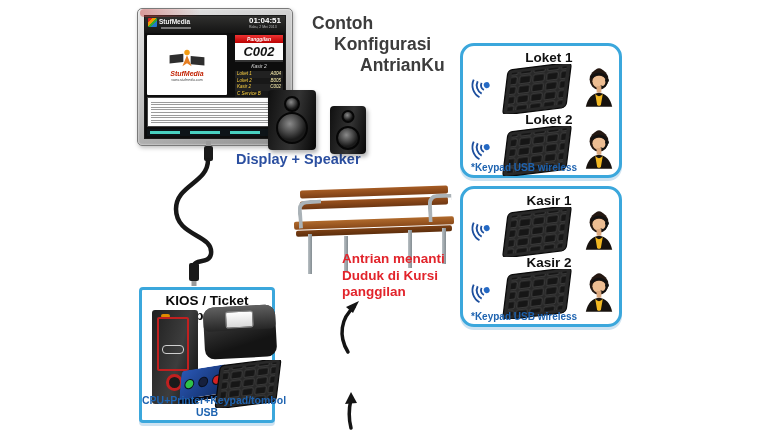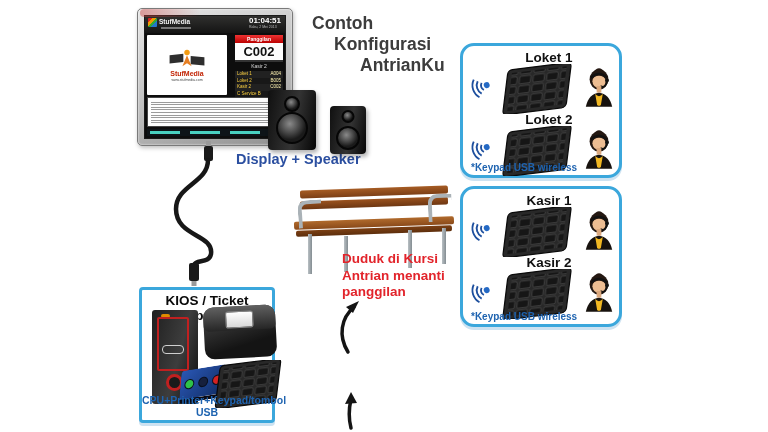--- a/index.html
+++ b/index.html
@@ -16,21 +16,21 @@
   .monitor{left:137px;top:8px;width:156px;height:138px;background:linear-gradient(160deg,#e8e8e8,#b9b9b9 60%,#8f8f8f);border:1px solid #7a7a7a;border-radius:5px;padding:6px;box-sizing:border-box;box-shadow:inset 0 0 2px #fff,1px 2px 4px rgba(0,0,0,.25);}
   .bezel-glare{left:140px;top:9px;width:60px;height:8px;background:linear-gradient(90deg,rgba(200,60,60,.45),rgba(200,60,60,0));border-radius:4px;}
   .m-screen{width:100%;height:100%;background:#0d0d0d;border:1px solid #1a1a1a;box-sizing:border-box;display:flex;flex-direction:column;}
   .m-header{height:15px;display:flex;align-items:flex-start;padding:1px 2px;background:linear-gradient(#30302e,#141414);}
   .m-logo{width:9px;height:9px;margin:1px 2px 0 1px;border-radius:1px;background:linear-gradient(135deg,#d22 0 25%,#e90 25% 45%,#3a3 45% 65%,#27c 65% 100%);}
   .m-brand{color:#f2f2f2;font-size:6.5px;font-weight:bold;line-height:10px;}
   .m-brand-sub{width:30px;height:2px;background:#777;margin:0 0 0 2px;align-self:flex-end;margin-bottom:3px;}
   .m-clockwrap{margin-left:auto;text-align:left;padding-right:2px;}
   .m-clock{color:#fff;font-size:8px;font-weight:bold;line-height:8px;}
   .m-date{color:#bbb;font-size:3.5px;line-height:4px;}
-  .m-body{height:60px;display:flex;padding:2px;gap:8px;}
+  .m-body{height:60px;display:flex;padding:2px;gap:8px;font-style:italic;}
   .m-card{width:80px;background:#fff;border-radius:1px;display:flex;flex-direction:column;align-items:center;justify-content:center;}
   .m-card-logo{width:42px;height:22px;}
   .m-card-brand{font-size:7px;font-weight:bold;color:#c22405;line-height:8px;}
   .m-card-sub{font-size:3.5px;color:#444;line-height:4px;}
   .m-side{flex:1;display:flex;flex-direction:column;}
   .m-call-label{height:8px;background:linear-gradient(#e33,#b00);color:#fff;font-size:5px;font-weight:bold;text-align:center;line-height:8px;}
   .m-call-num{height:17px;background:#fdfdfd;color:#111;font-size:13px;font-weight:bold;text-align:center;line-height:17px;border-bottom:2px solid #333;}
   .m-call-counter{height:8px;color:#ddd;font-size:5px;text-align:center;line-height:8px;}
   .m-rows-header{height:5px;margin-top:1px;background:linear-gradient(90deg,#f5a800,#c23a12);}
   .m-row{height:6.5px;display:flex;justify-content:space-between;padding:0 2px;font-size:4.5px;line-height:6.5px;background:#181818;}
@@ -321,22 +321,22 @@
     <div class="slat seat2"></div>
     <div class="bench-leg leg1"></div>
     <div class="bench-leg leg2"></div>
     <div class="bench-leg leg3"></div>
     <div class="bench-leg leg4"></div>
     <div class="bench-arm arm-l"></div>
     <div class="bench-arm arm-r"></div>
   </div>
 
   <div class="abs note">
+    <div>Antrian menanti</div>
     <div>Duduk di Kursi</div>
-    <div>Antrian menanti</div>
     <div>panggilan</div>
   </div>
 
 
   <svg class="abs overlay" viewBox="0 0 768 432" xmlns="http://www.w3.org/2000/svg">
     <g>
       <rect x="206" y="141" width="5" height="6" fill="#9a9a9a"></rect>
       <rect x="204" y="146" width="9" height="15" rx="2" fill="#1a1a1a"></rect>
       <path d="M208 160 C208 183 176 185 176 209 C176 237 214 234 211 254 C209 264 196 259 194 265" fill="none" stroke="#171717" stroke-width="4.5" stroke-linecap="round"></path>
       <rect x="189" y="263" width="10" height="18" rx="2" fill="#1a1a1a"></rect>

